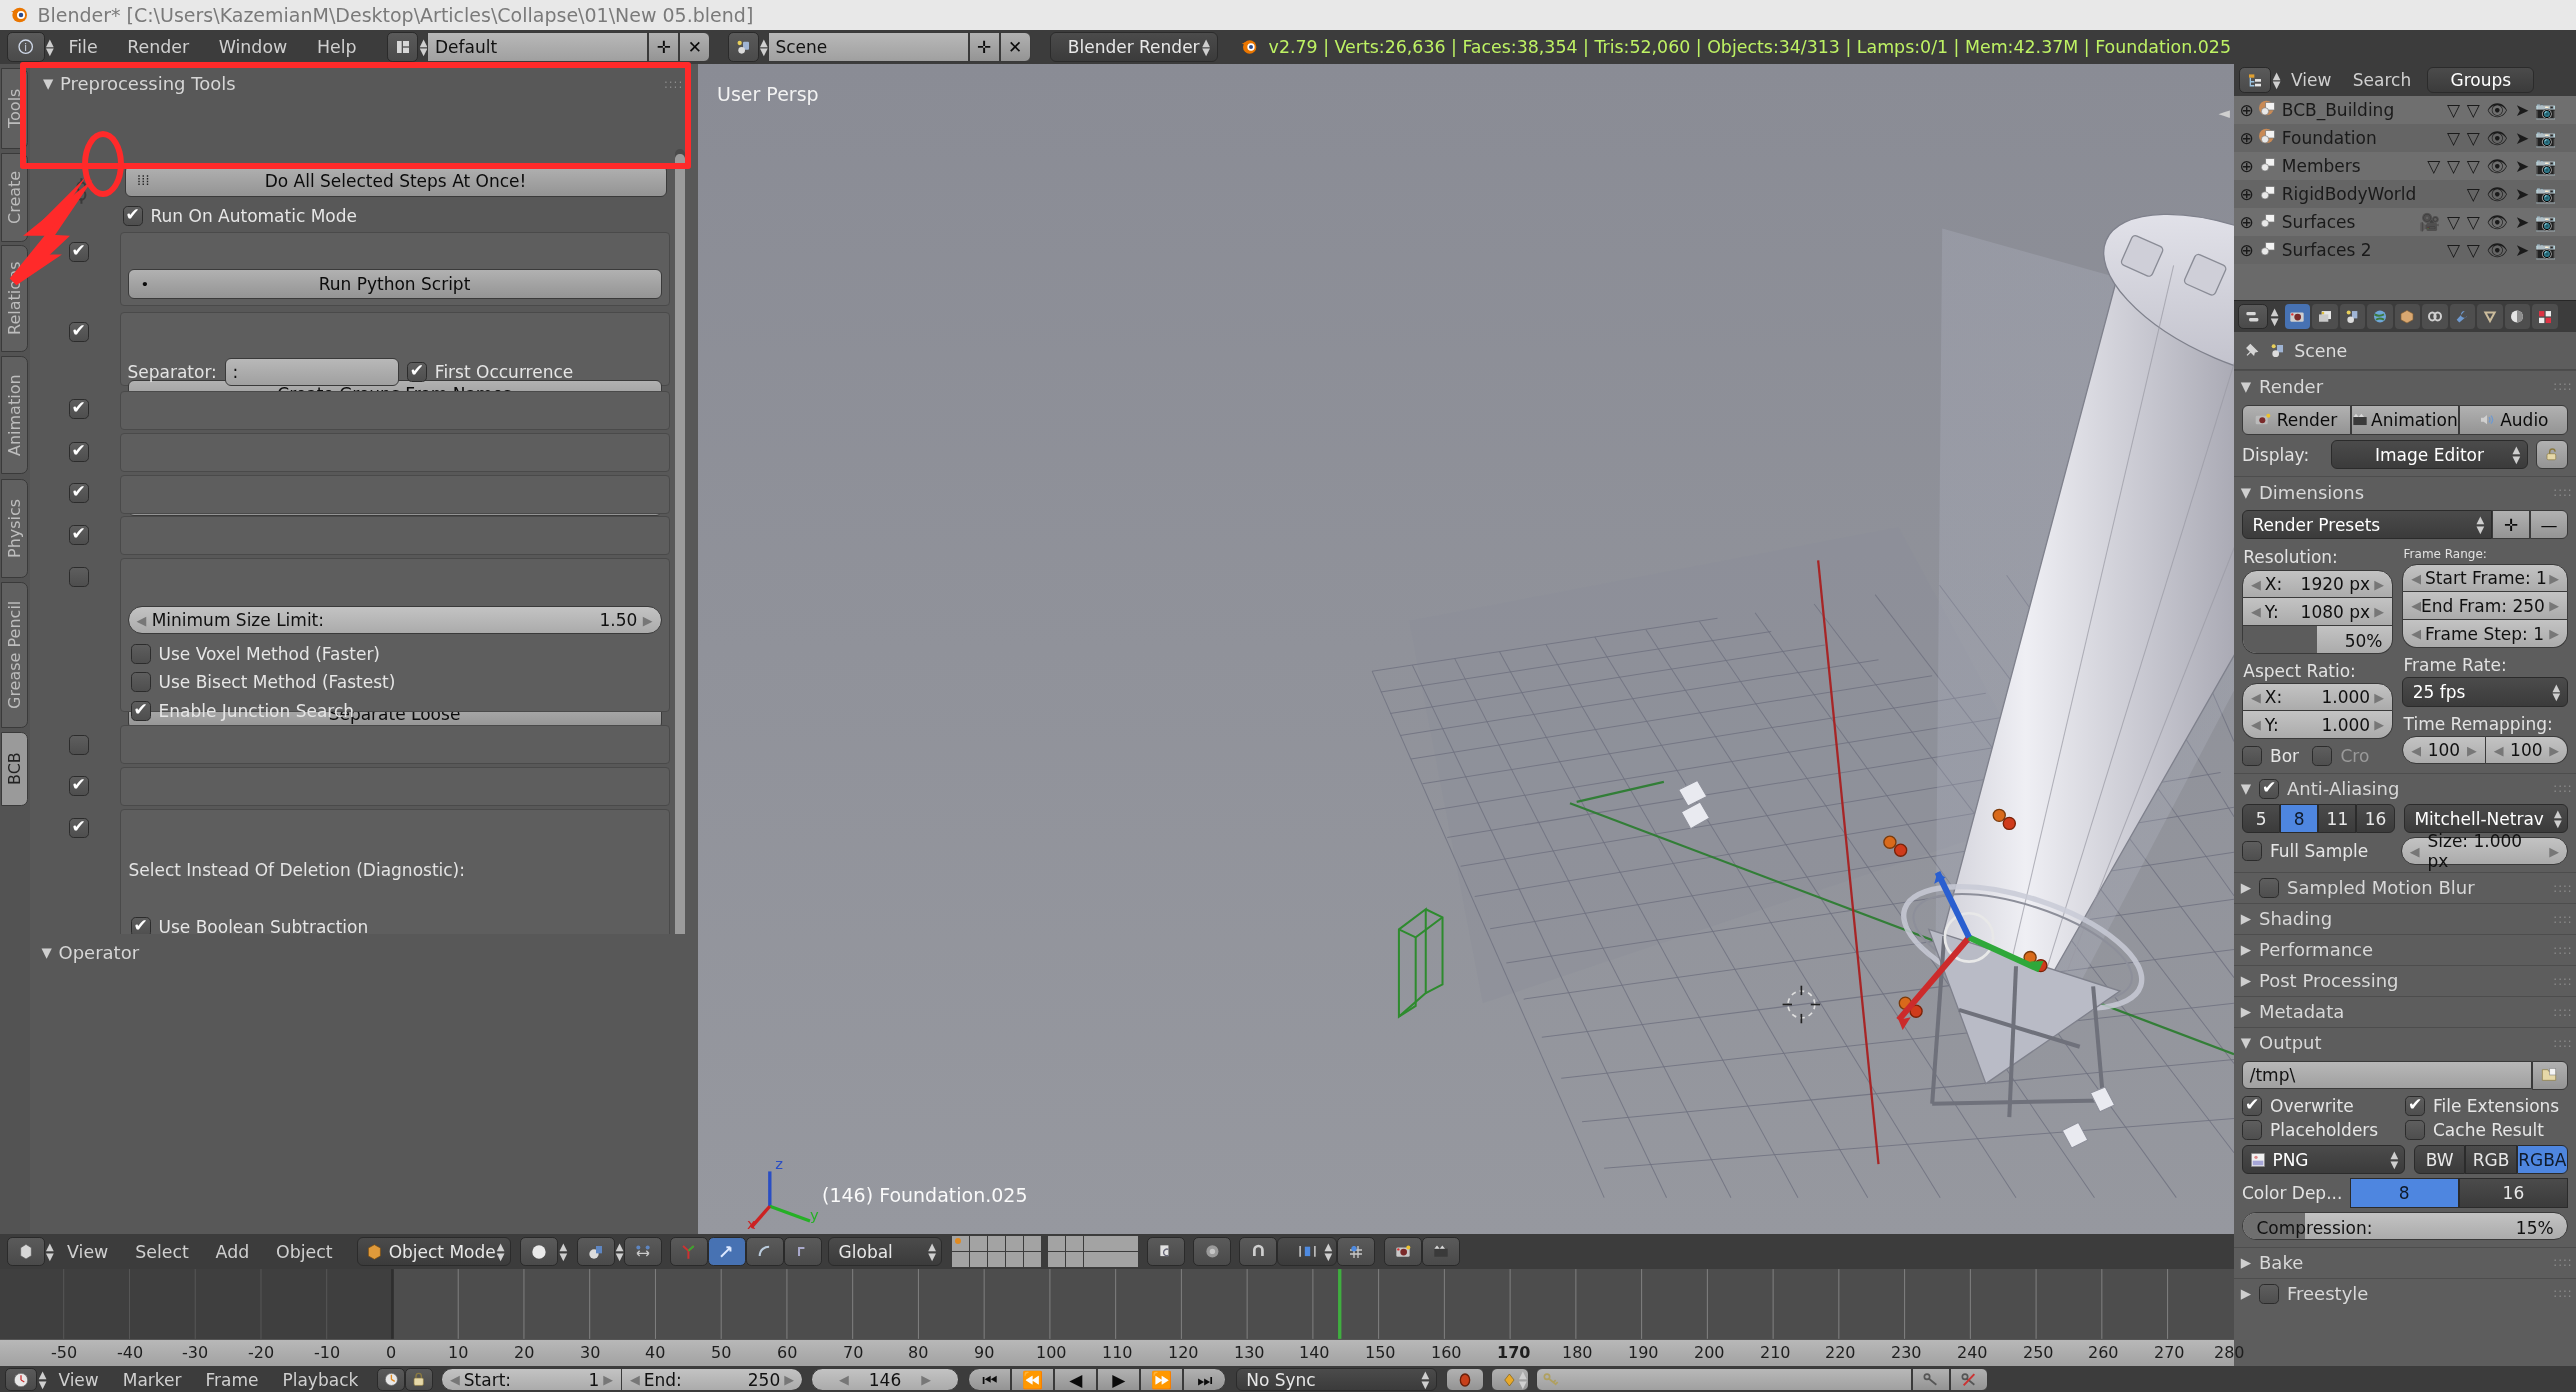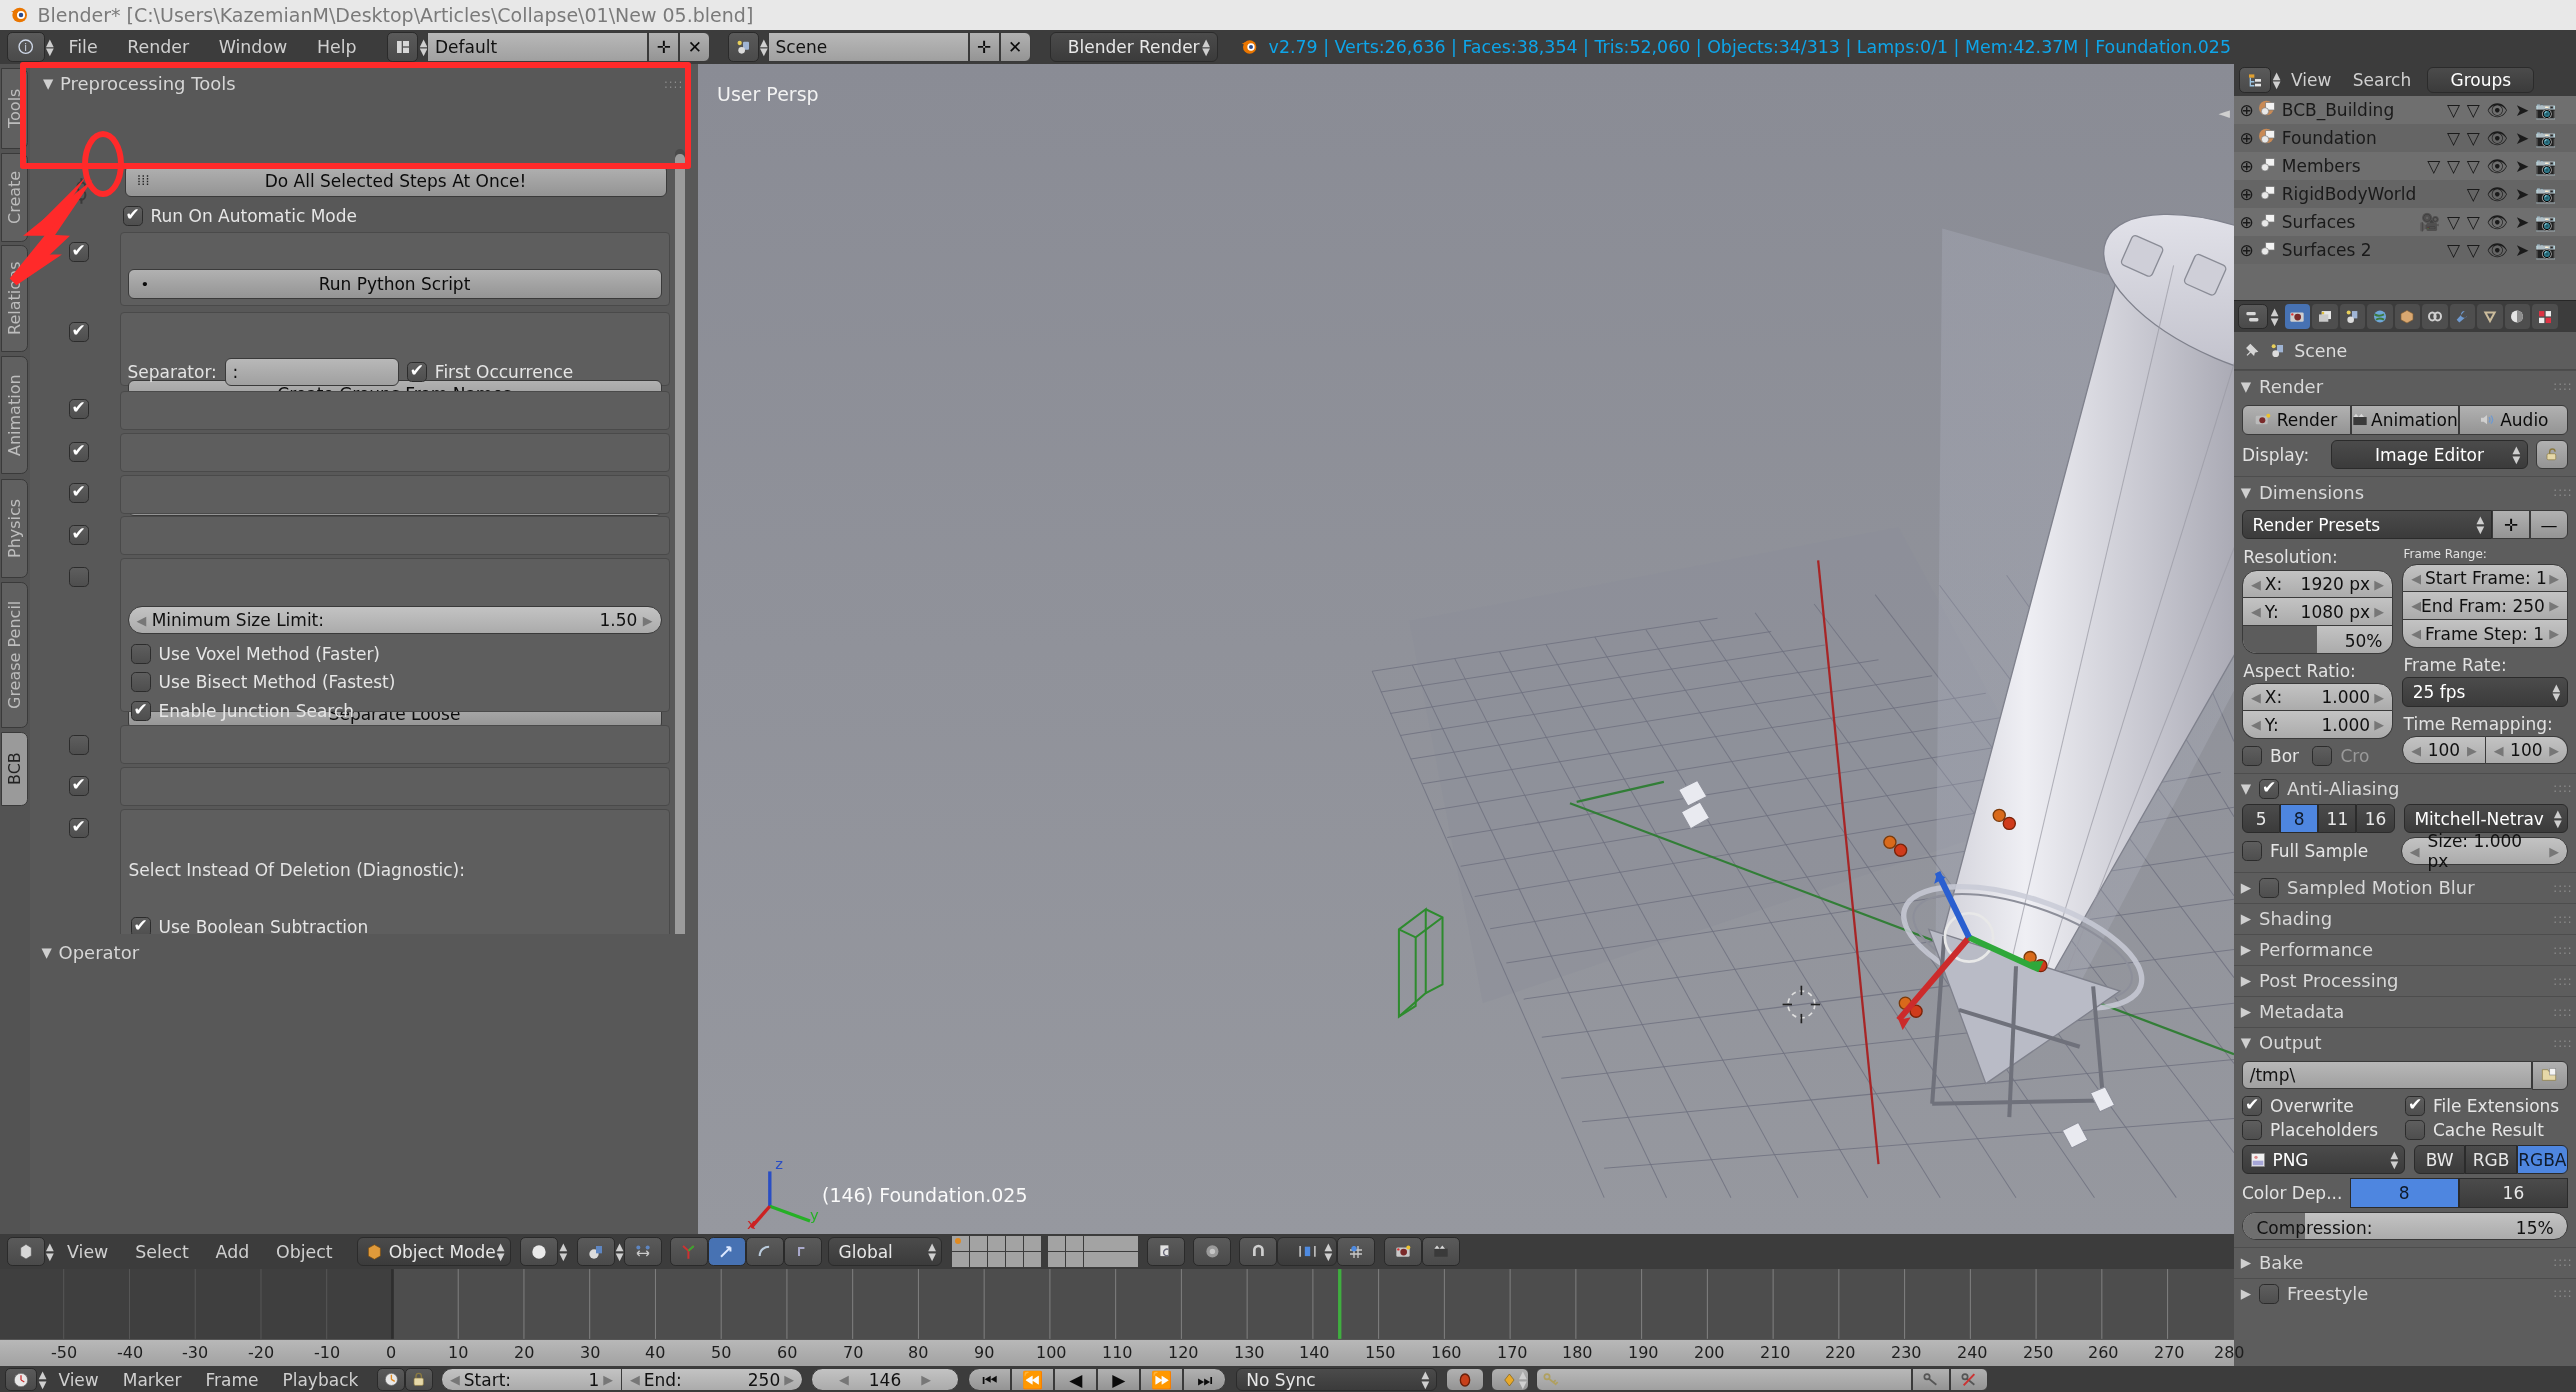--- a/index.html
+++ b/index.html
@@ -53,21 +53,21 @@
   #titlebar { left:0; top:0; width:2576px; height:29.5px; background:#e8e8e8; display:flex;
               align-items:center; gap:8px; padding-left:9.4px; }
   #titlebar .ttxt { color:#7a7a7a; font-size:19px; }
   #topmenu { left:0; top:29.5px; width:2576px; height:35px; background:#3c3c3c;
              display:flex; align-items:center; padding-left:6.7px; gap:0; }
   #topmenu .m { padding:0 14.8px; color:#d0d0d0; font-size:17.4px; }
   .iconbox { width:38px; height:29.5px; border-radius:5.4px; background:linear-gradient(#5a5a5a,#4a4a4a);
              border:0.7px solid #2a2a2a; display:flex; align-items:center; justify-content:center; }
   .spinner { display:flex; flex-direction:column; justify-content:center; font-size:10px;
              line-height:9.4px; color:#cfcfcf; margin-left:1.3px; }
-  .statusline { color:#0ea5e9; font-size:17.4px; }
+  .statusline { color:#bef264; font-size:17.4px; }
 
   
   #leftregion { left:0; top:64px; width:698px; height:1181px; background:#535353; }
   #tabstrip { left:0; top:64px; width:29.5px; height:1181px; }
   .vtab { position:absolute; left:1.3px; width:27px; background:#606060; border:0.7px solid #3a3a3a;
           border-radius:6.7px 0 0 6.7px; color:#bdbdbd; font-size:16px;
           writing-mode:vertical-rl; transform:rotate(180deg);
           display:flex; align-items:center; justify-content:center; }
   .vtab.active { background:#9a9a9a; color:#222; }
   #toolpanel { left:29.5px; top:64px; width:668px; height:912px; background:#585858; }
@@ -1265,21 +1265,21 @@
     <span class="tlmark" style="left:843px;">70</span>
     <span class="tlmark" style="left:908px;">80</span>
     <span class="tlmark" style="left:974px;">90</span>
     <span class="tlmark" style="left:1036px;">100</span>
     <span class="tlmark" style="left:1102px;">110</span>
     <span class="tlmark" style="left:1168px;">120</span>
     <span class="tlmark" style="left:1234px;">130</span>
     <span class="tlmark" style="left:1299px;">140</span>
     <span class="tlmark" style="left:1365px;">150</span>
     <span class="tlmark" style="left:1431px;">160</span>
-    <span class="tlmark" style="left:1497px;">170</span>
+    <span class="tlmark" style="left:1497px;font-weight:bold;">170</span>
     <span class="tlmark" style="left:1562px;">180</span>
     <span class="tlmark" style="left:1628px;">190</span>
     <span class="tlmark" style="left:1694px;">200</span>
     <span class="tlmark" style="left:1760px;">210</span>
     <span class="tlmark" style="left:1825px;">220</span>
     <span class="tlmark" style="left:1891px;">230</span>
     <span class="tlmark" style="left:1957px;">240</span>
     <span class="tlmark" style="left:2023px;">250</span>
     <span class="tlmark" style="left:2088px;">260</span>
     <span class="tlmark" style="left:2154px;">270</span>

